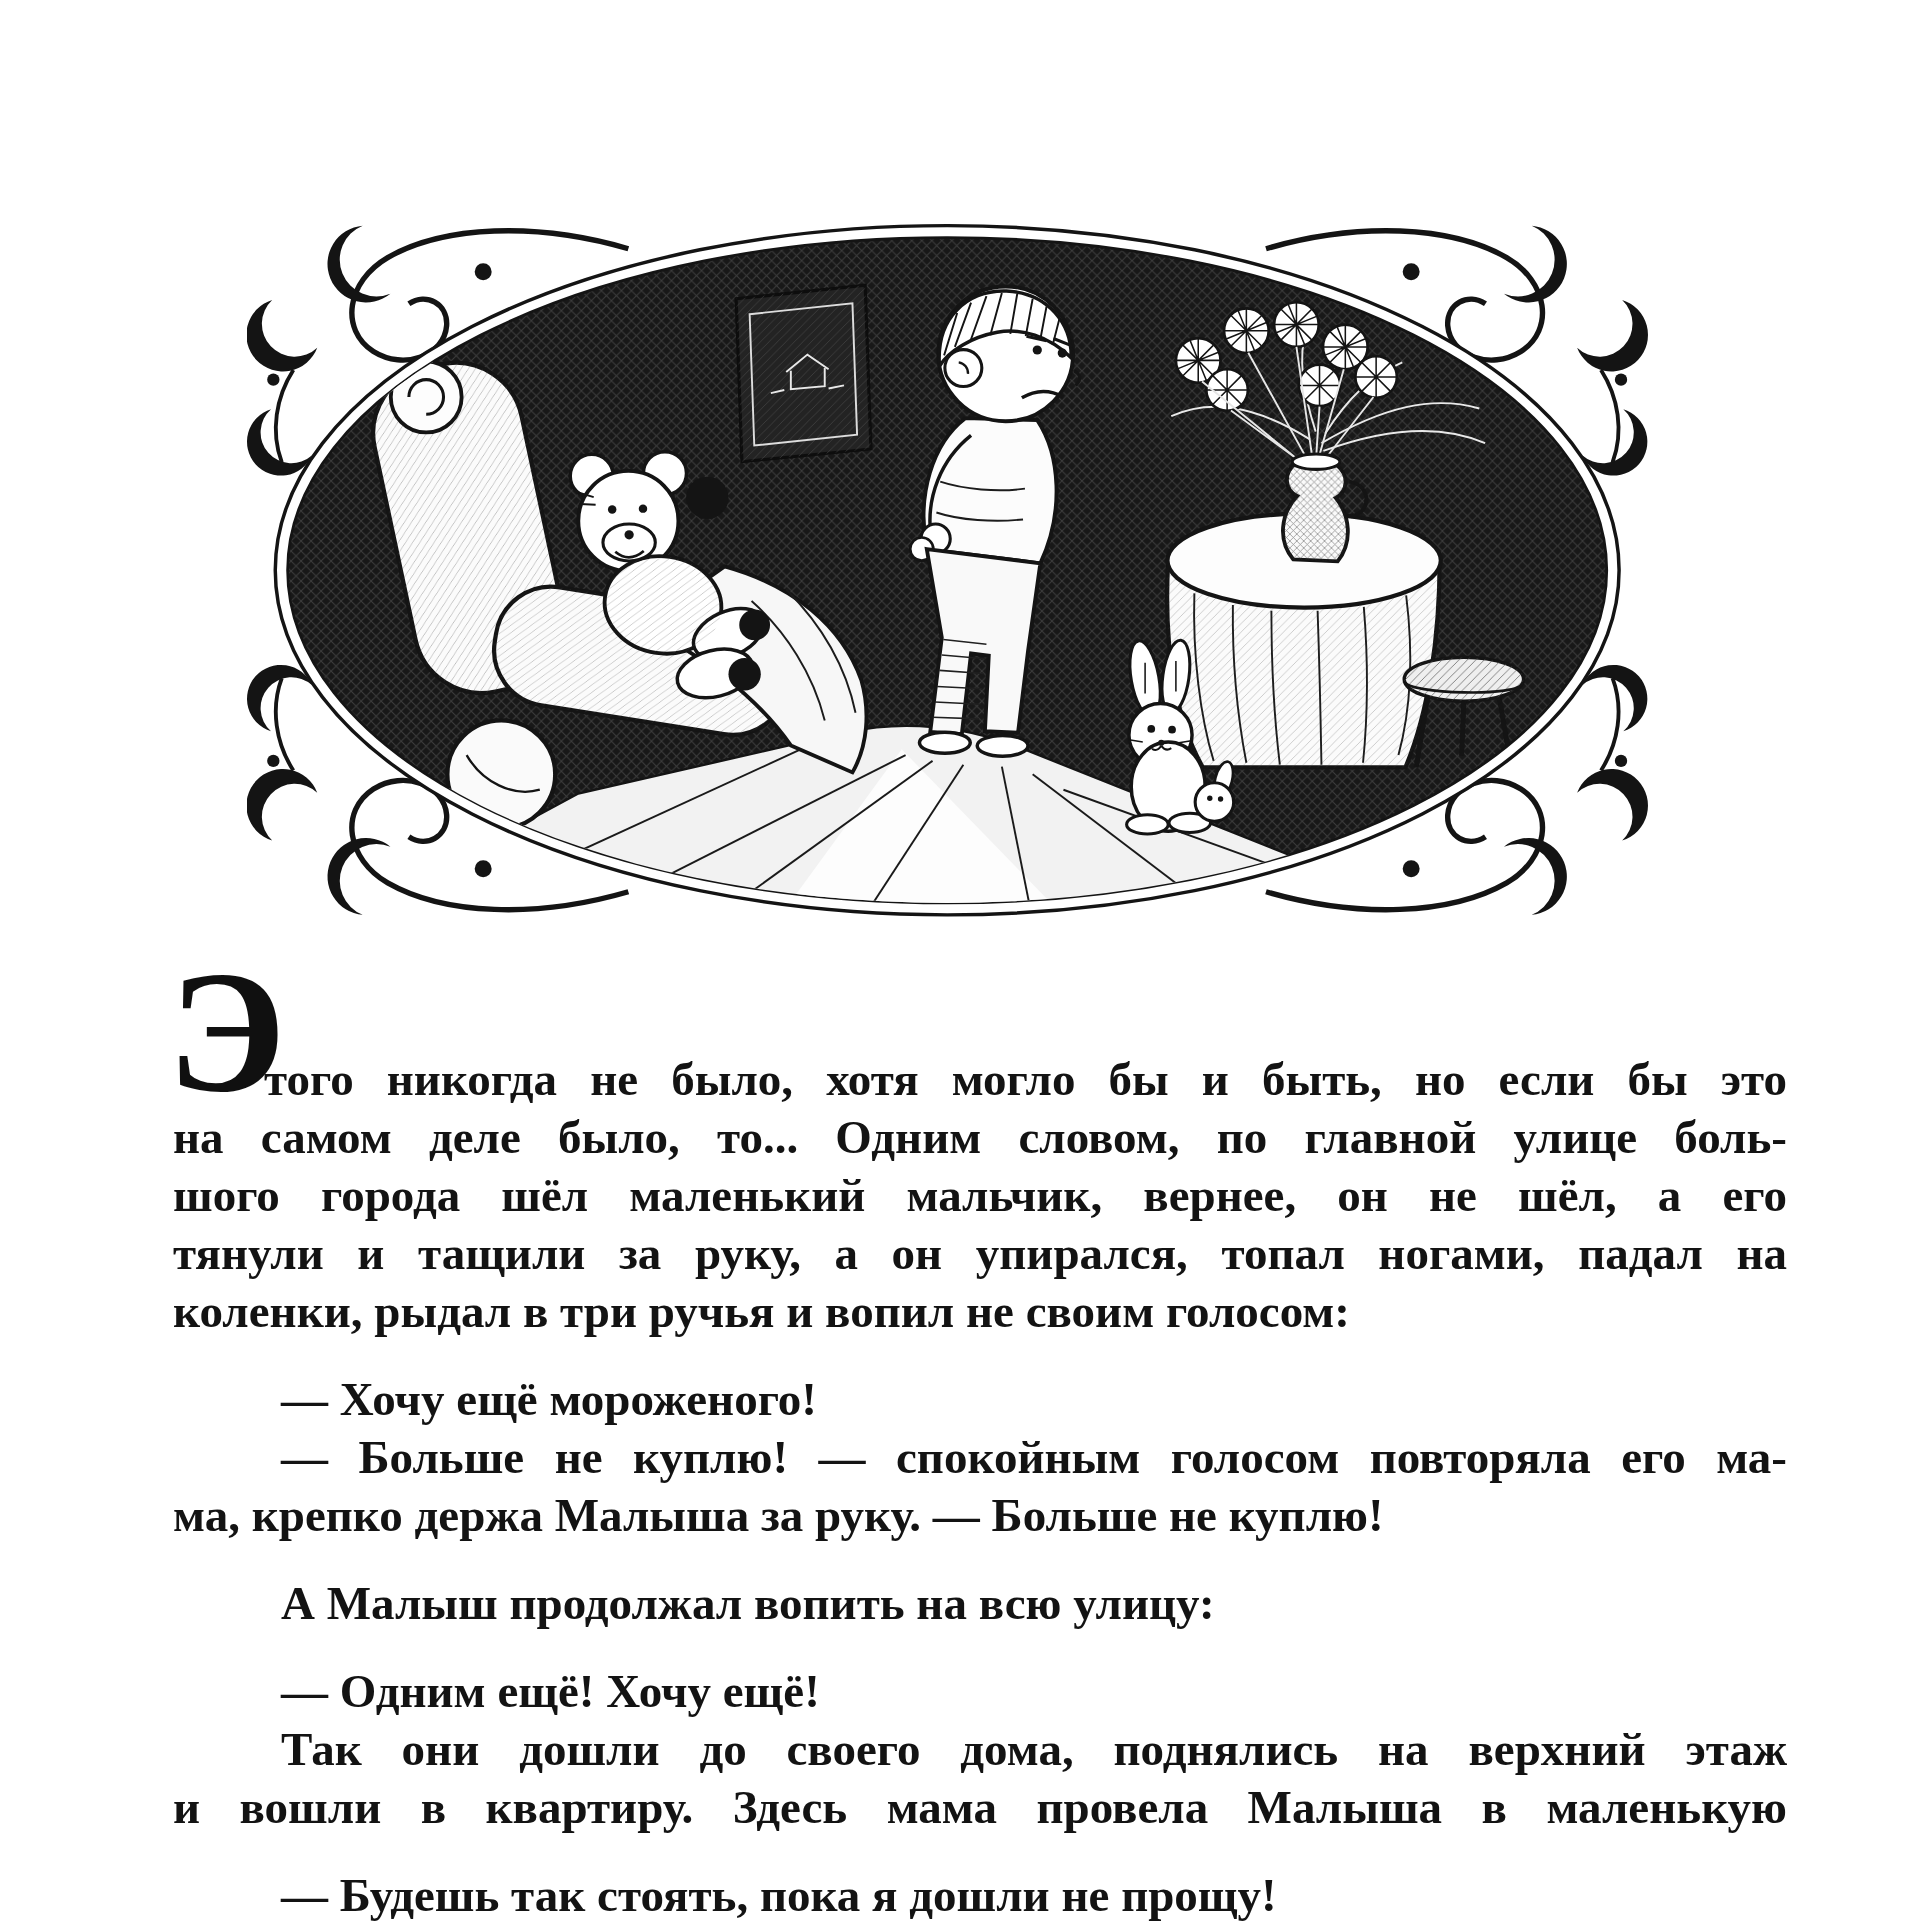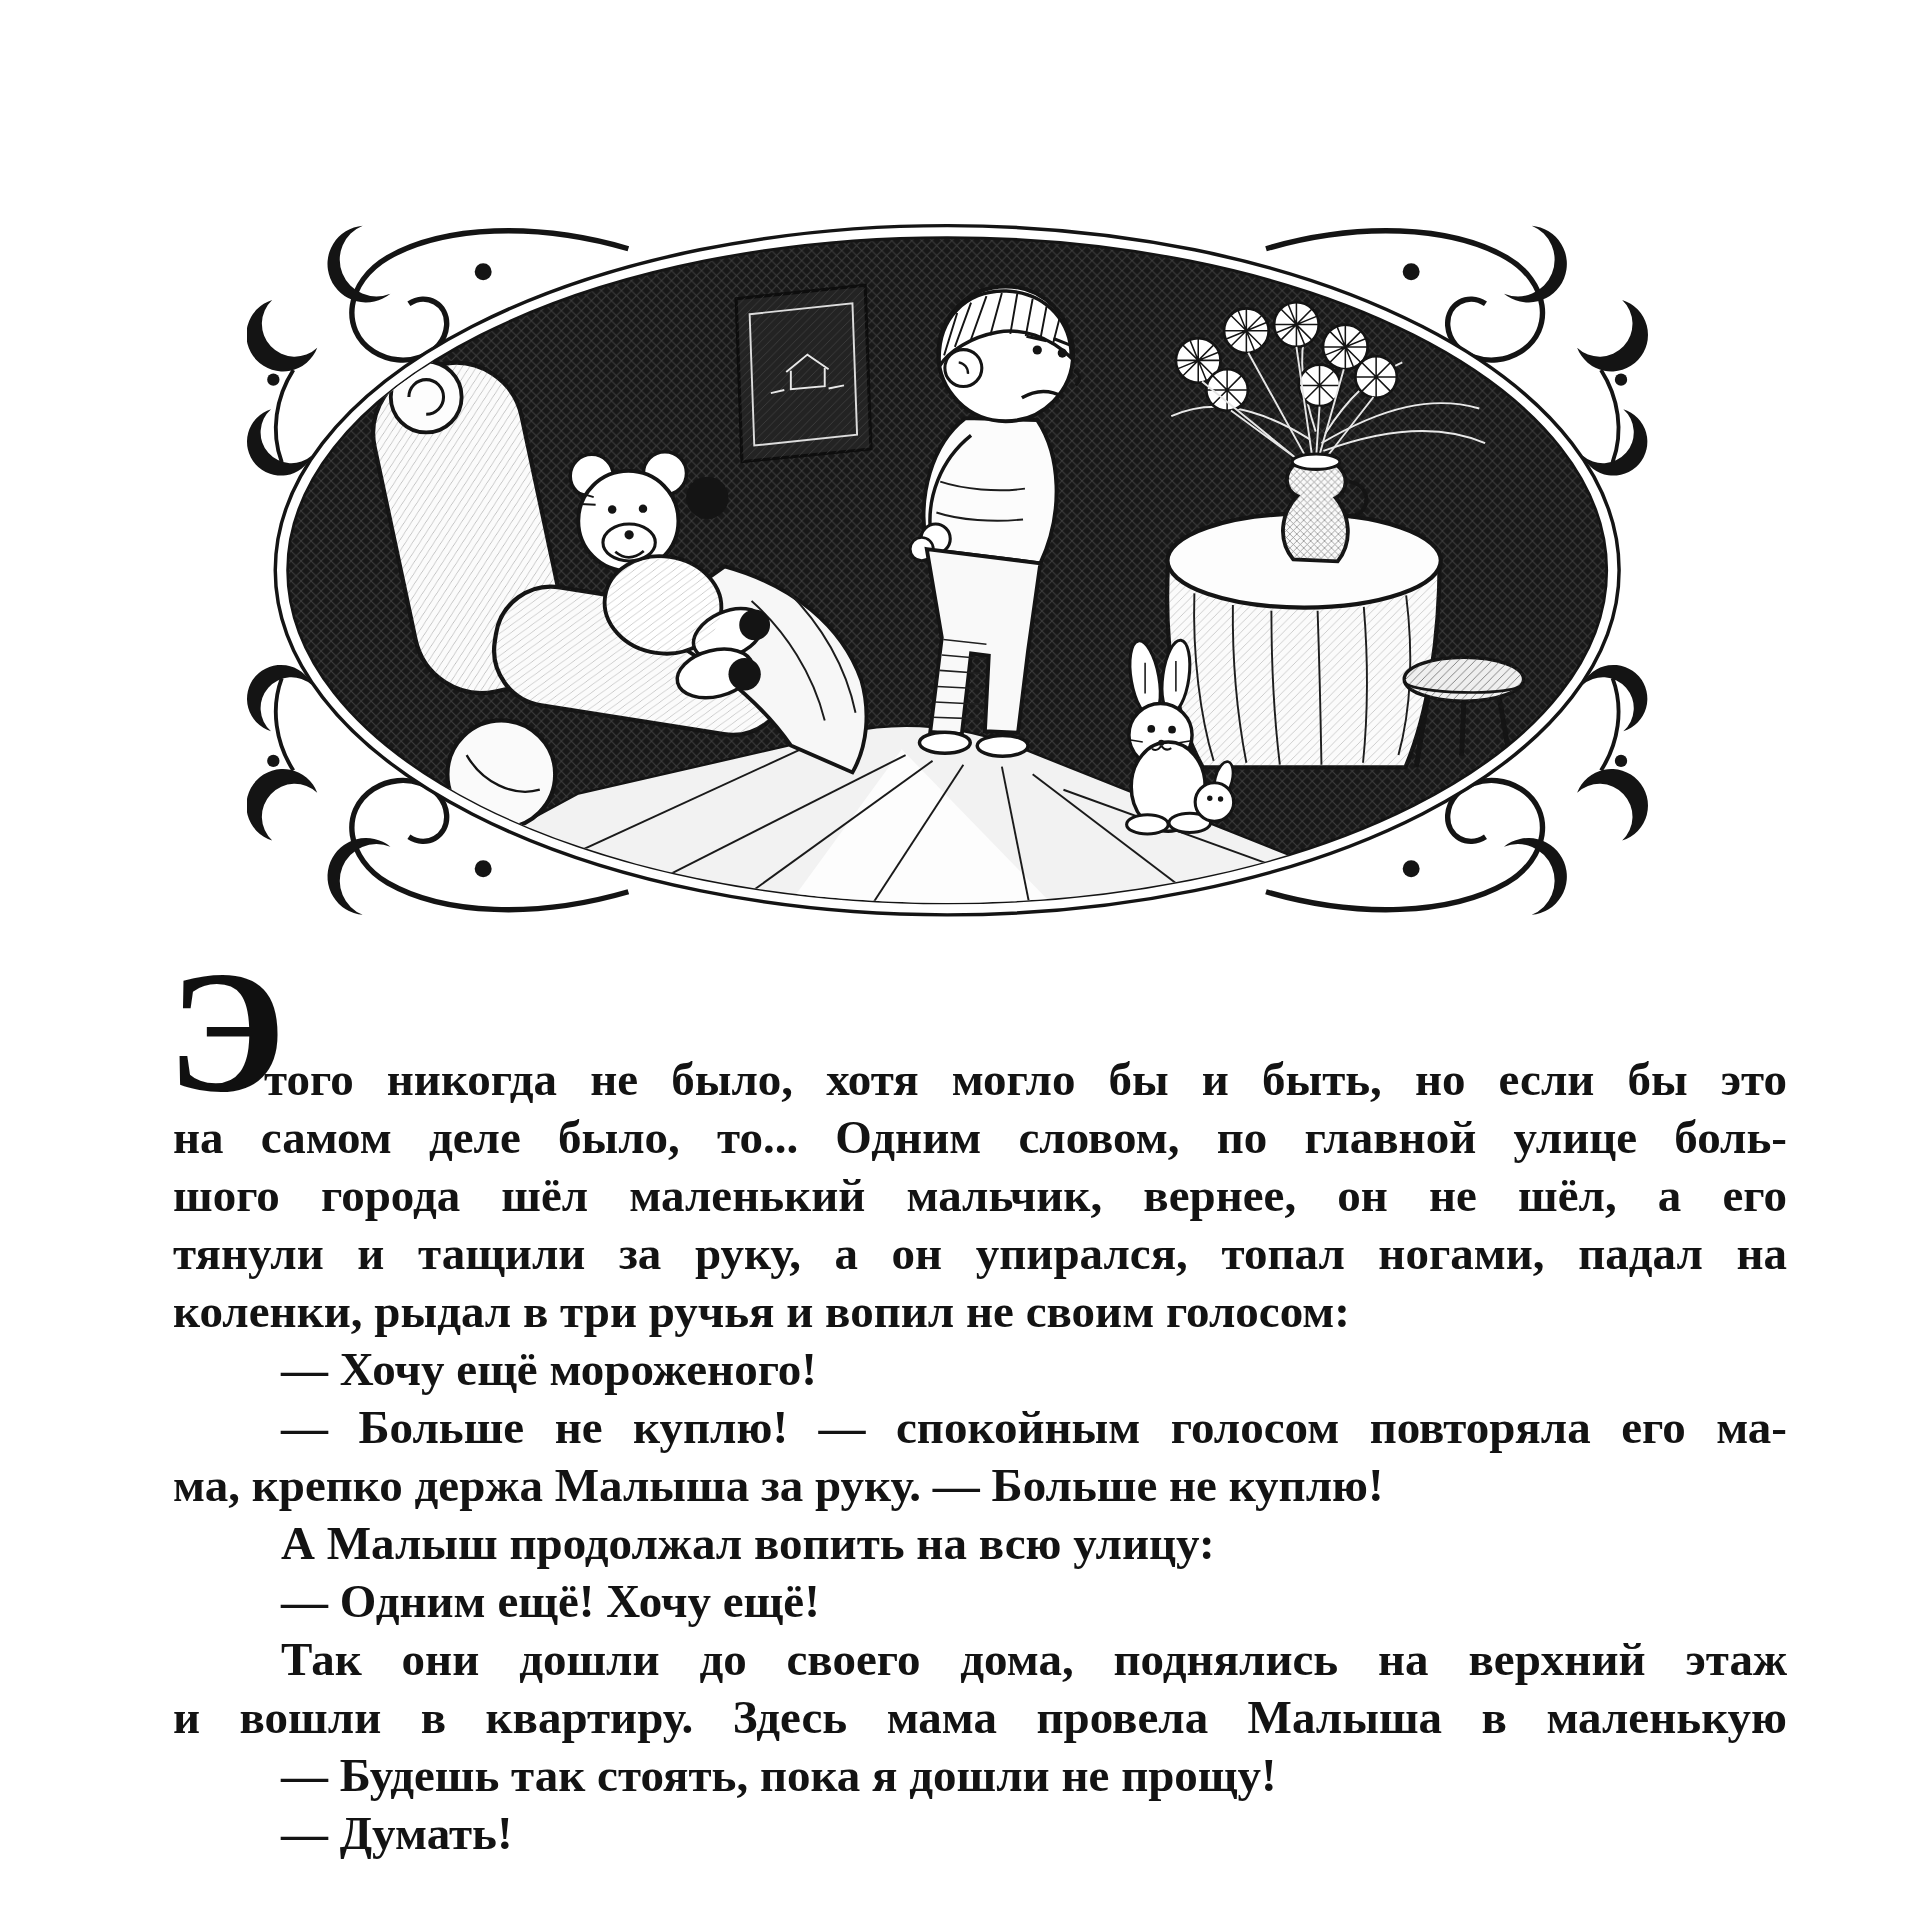--- a/index.html
+++ b/index.html
@@ -16,21 +16,21 @@
   }
   .dropcap{
     position:absolute;left:-5.4px;top:-105px;
     font-size:174px;line-height:1;font-weight:700;color:#101010;
   }
   .line{height:58px;text-align:justify;text-justify:inter-word;overflow:hidden;font-weight:bold;}
   .line.first{text-indent:91px;text-align-last:justify;}
   .line.j{text-align-last:justify;}
   .line.end{text-align-last:left;}
   .line.ind-j{text-indent:108px;text-align-last:justify;}
-  .line.ind-end{text-indent:108px;text-align-last:left;}
+  .line.ind-end{text-indent:108px;text-align-last:left;margin-top:30px;}
 </style>
 </head>
 <body>
 
 <div class="page">
 
   <div class="illus">
     <svg viewBox="640 560 3700 1940" xmlns="http://www.w3.org/2000/svg">
       <defs>
         <pattern id="dkx" patternUnits="userSpaceOnUse" width="26" height="26">

